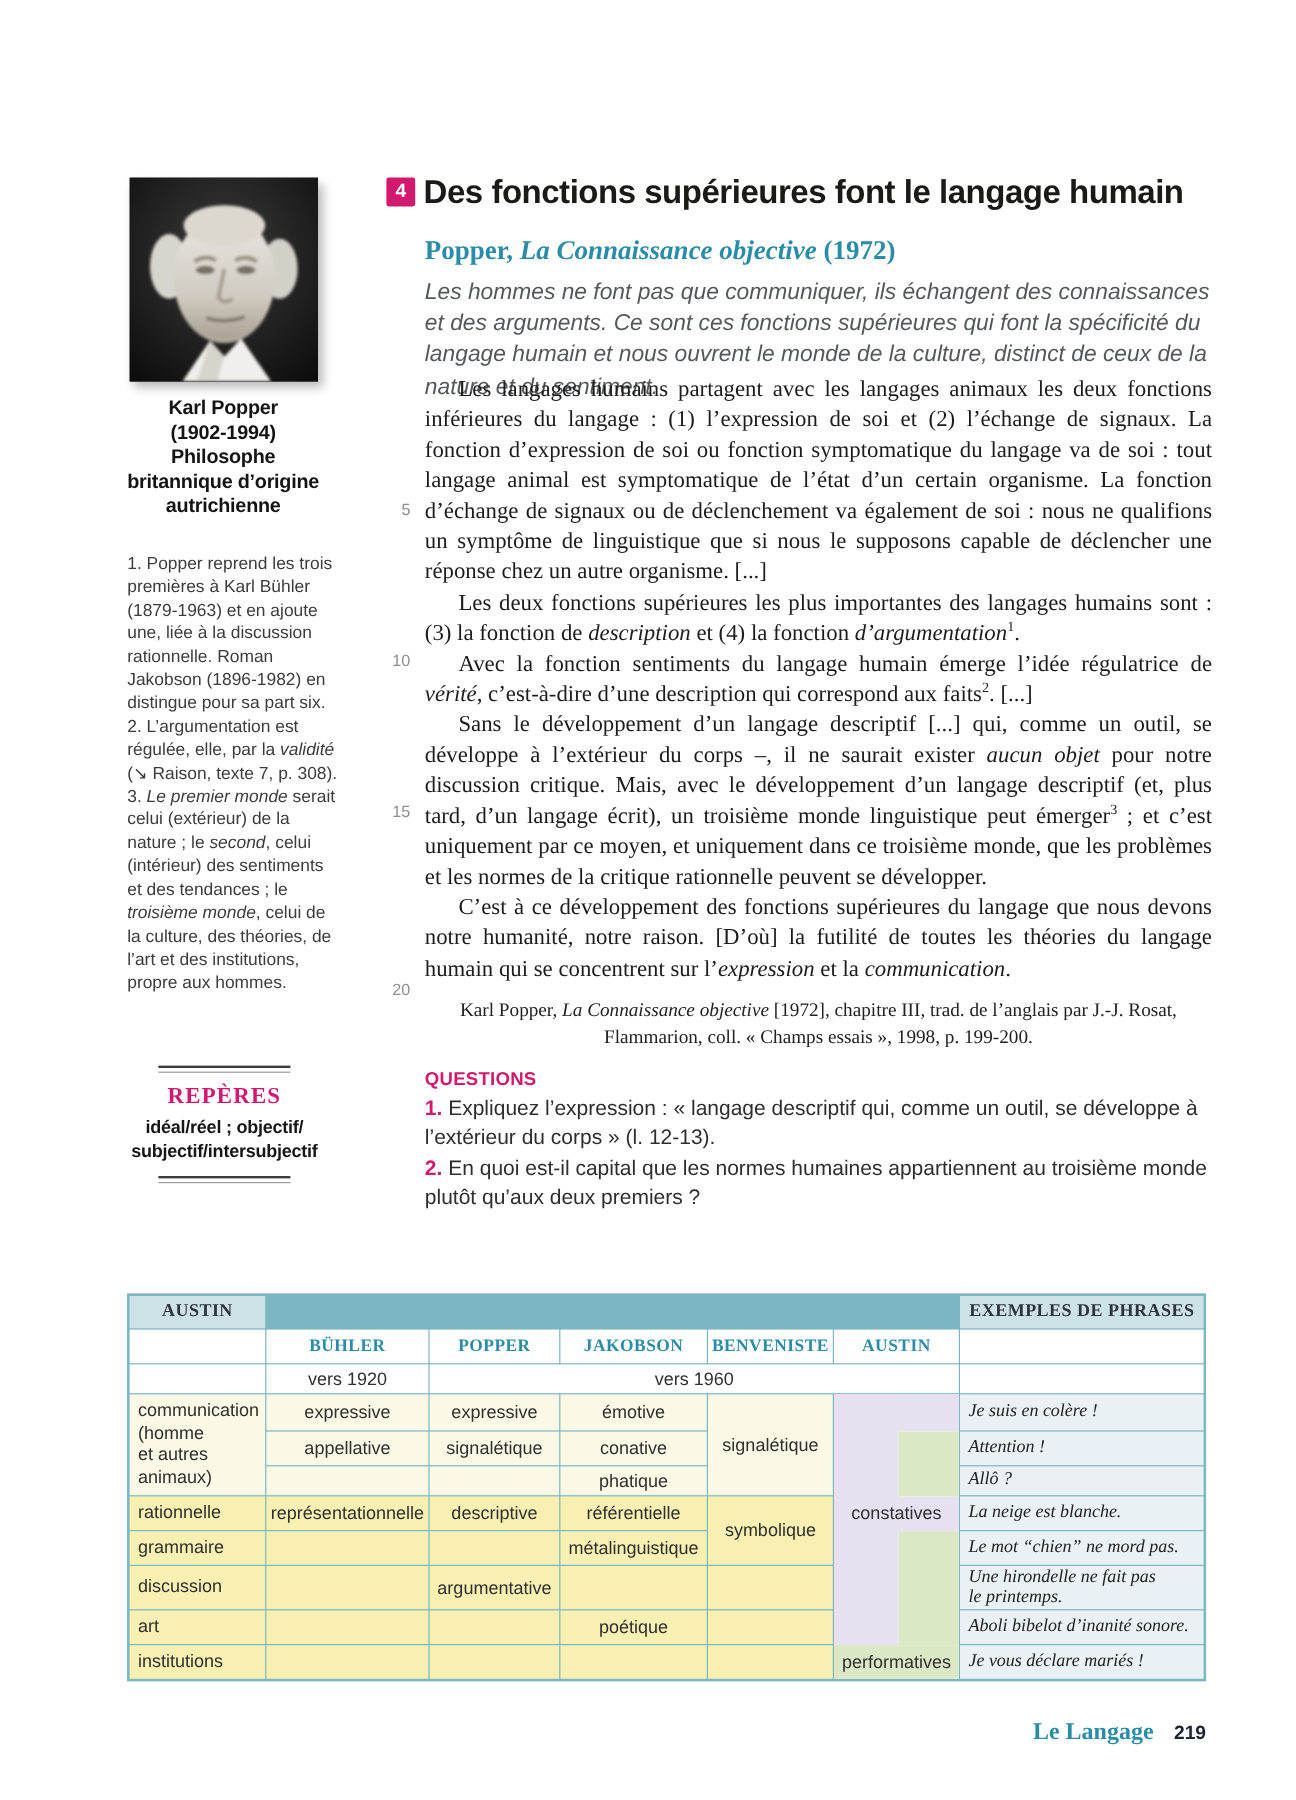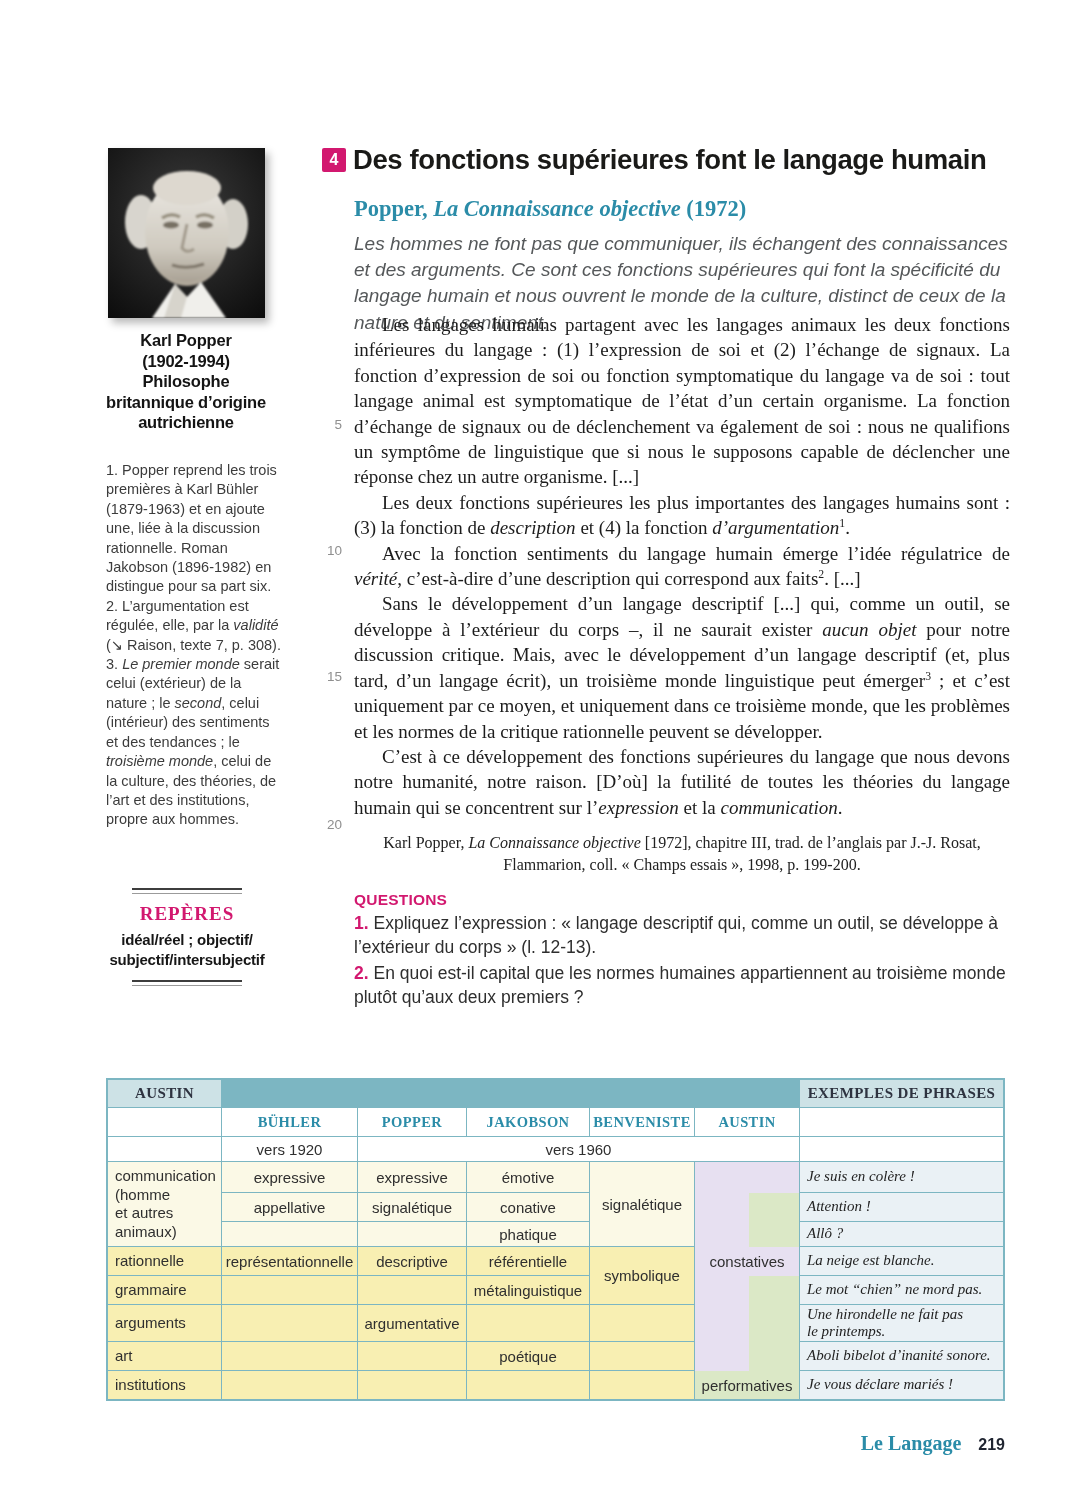--- a/index.html
+++ b/index.html
@@ -195,21 +195,21 @@
   <div class="c" style="grid-area:3/2/4/3">vers 1920</div>
   <div class="c" style="grid-area:3/3/4/7">vers 1960</div>
   <div class="c" style="grid-area:3/7/4/8"></div>
 
   <div class="c cream usage" style="grid-area:4/1/7/2">communication
 (homme
 et autres
 animaux)</div>
   <div class="c yellow usage" style="grid-area:7/1/8/2">rationnelle</div>
   <div class="c yellow usage" style="grid-area:8/1/9/2">grammaire</div>
-  <div class="c yellow usage" style="grid-area:9/1/10/2">arguments</div>
+  <div class="c yellow usage" style="grid-area:9/1/10/2">discussion</div>
   <div class="c yellow usage" style="grid-area:10/1/11/2">art</div>
   <div class="c yellow usage" style="grid-area:11/1/12/2">institutions</div>
 
   <div class="c cream" style="grid-area:4/2/5/3">expressive</div>
   <div class="c cream" style="grid-area:5/2/6/3">appellative</div>
   <div class="c cream" style="grid-area:6/2/7/3"></div>
   <div class="c yellow" style="grid-area:7/2/8/3">représentationnelle</div>
   <div class="c yellow" style="grid-area:8/2/9/3"></div>
   <div class="c yellow" style="grid-area:9/2/10/3"></div>
   <div class="c yellow" style="grid-area:10/2/11/3"></div>

